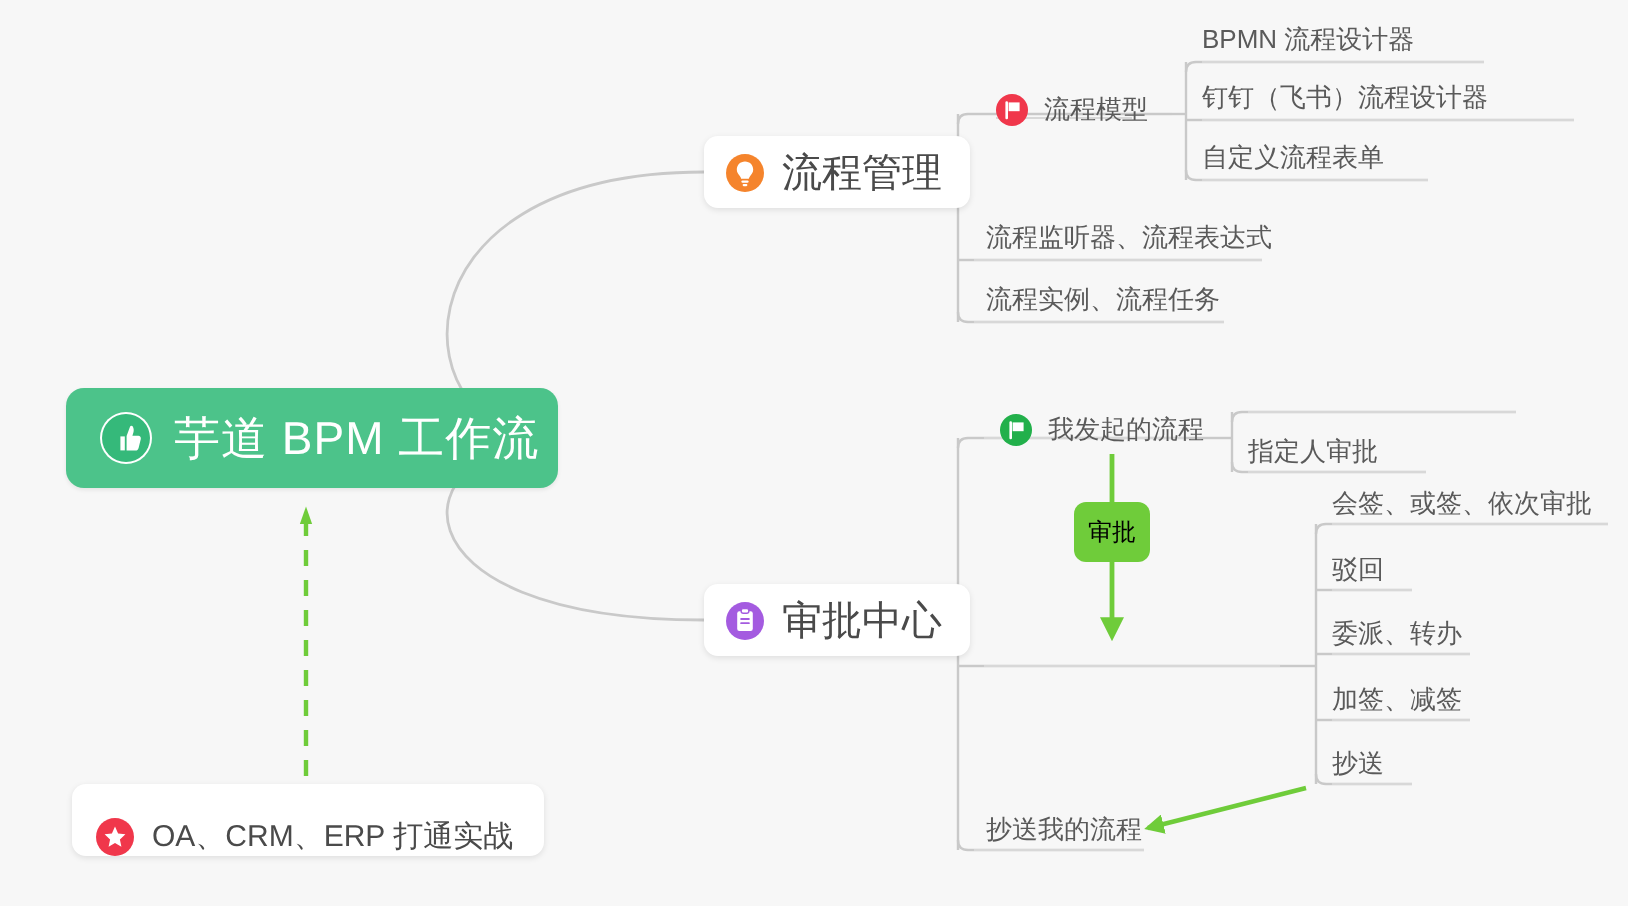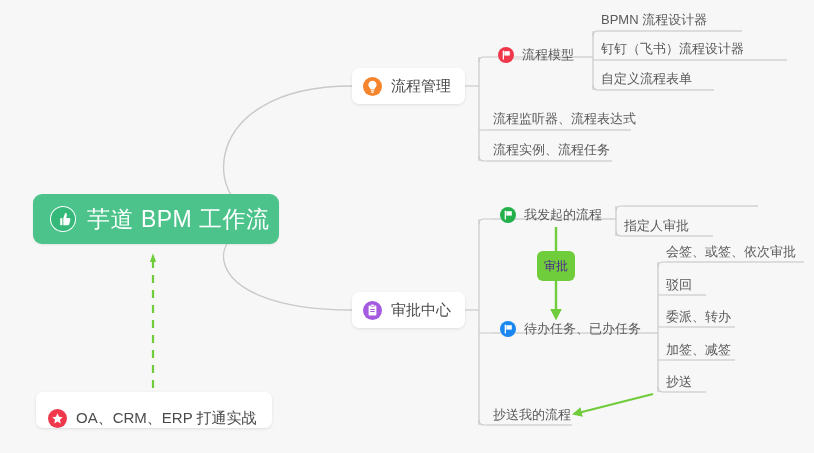--- a/index.html
+++ b/index.html
@@ -57,21 +57,21 @@
     border-radius: 7px;
     height: 36px;
     display: flex;
     align-items: center;
     padding: 0 14px 0 11px;
     box-sizing: border-box;
     box-shadow: 0 1px 3px rgba(0,0,0,0.10);
     white-space: nowrap;
   }
   .branch-label {
-    font-size: 15px;
+    font-size: 20px;
     color: #4a4a4a;
     margin-left: 9px;
   }
   #branch-process  { left: 352px; top: 68px;  }
   #branch-approval { left: 352px; top: 292px; }
 
   
   #bottom-card {
     position: absolute;
     left: 36px;
@@ -118,21 +118,21 @@
     position: absolute;
     left: 537px;
     top: 251px;
     width: 38px;
     height: 30px;
     background: #6FCC3A;
     border-radius: 6px;
     display: flex;
     align-items: center;
     justify-content: center;
-    color: #4c1d95;
+    color: #000000;
     font-size: 12px;
     z-index: 5;
   }
 </style>
 </head>
 <body>
 
 <div id="canvas">
 
   <svg id="wires" viewBox="0 0 814 453">
@@ -291,30 +291,20 @@
   </div>
 
   <div class="leaf" style="left:618px; top:217px;">
     <span>指定人审批</span>
   </div>
 
   <div id="approve-pill">
     <span>审批</span>
   </div>
 
-  <div class="leaf with-icon" style="left:494px; top:320px;">
-    <span class="ic">
-      <svg width="16" height="16" viewBox="0 0 16 16">
-        <circle cx="8" cy="8" r="8" fill="#1A86F0"></circle>
-        <rect x="4.7" y="3.6" width="1.3" height="9" rx="0.6" fill="#ffffff"></rect>
-        <path d="M6.3 4.2 L11.8 4.2 L11.8 8.6 L6.3 8.6 Z" fill="#ffffff"></path>
-      </svg>
-    </span>
-    <span class="leaf-text">待办任务、已办任务</span>
-  </div>
 
   <div class="leaf" style="left:660px; top:243px;">
     <span>会签、或签、依次审批</span>
   </div>
   <div class="leaf" style="left:660px; top:276px;">
     <span>驳回</span>
   </div>
   <div class="leaf" style="left:660px; top:308px;">
     <span>委派、转办</span>
   </div>

